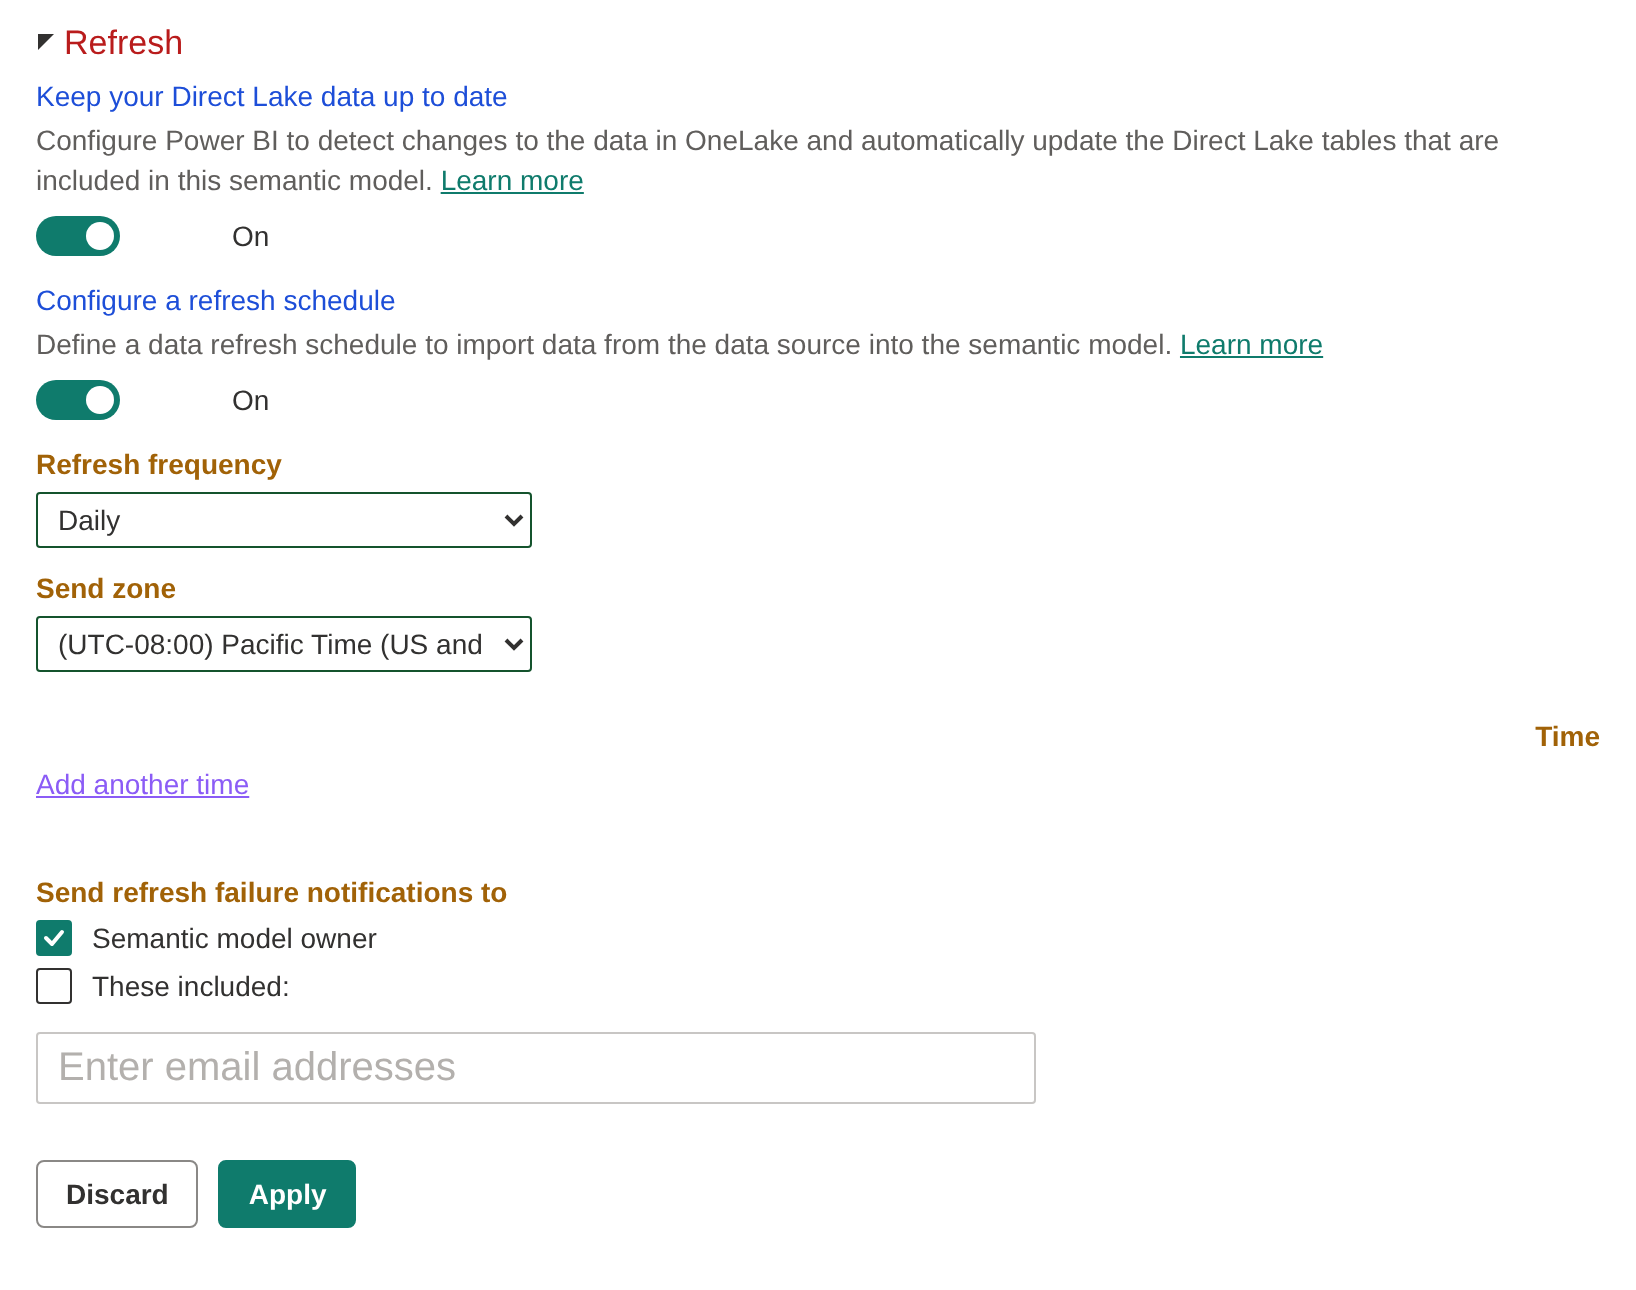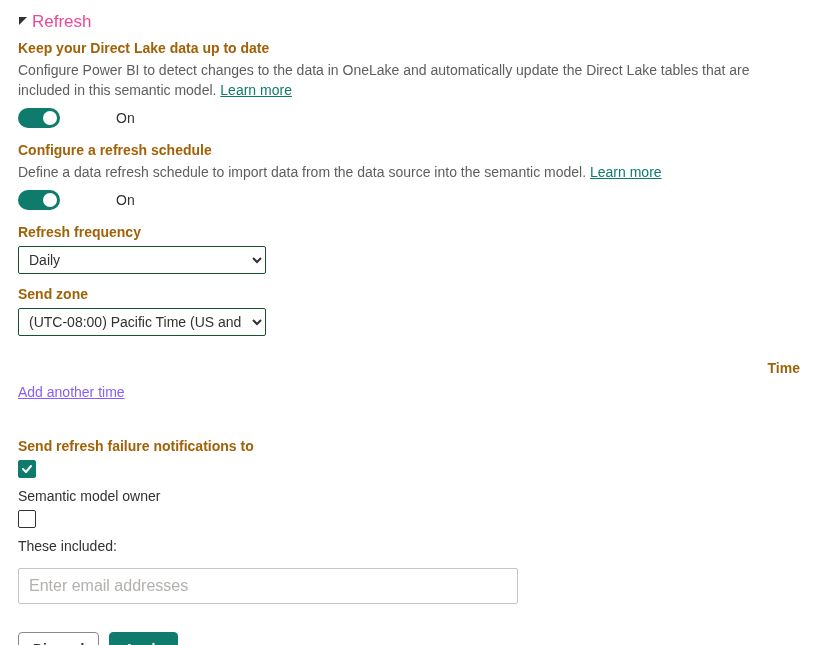--- a/index.html
+++ b/index.html
@@ -6,54 +6,54 @@
     body {
       margin: 0;
       padding: 12px 18px;
       font-family: "Segoe UI", Tahoma, sans-serif;
       font-size: 14px;
       color: #323130;
       width: 818px;
       background: #fff;
     }
     .sect-header { display: flex; align-items: center; gap: 4px; margin-bottom: 6px; }
-    .sect-header .title { font-size: 17px; color: #ec4899; }
+    .sect-header .title { font-size: 17px; color: #b91c1c; }
     .triangle { display: inline-block; line-height: 1; color: #323130; font-size: 11px; }
-    .bold { font-weight: 700; color: #a16207; margin: 8px 0 4px; }
+    .bold { font-weight: 400; color: #1d4ed8; margin: 8px 0 4px; }
     p { margin: 0 0 6px; color: #605e5c; line-height: 20px; }
     a.link { color: #0f7b6c; text-decoration: underline; cursor: pointer; }
     .toggle-row { display: flex; align-items: center; gap: 12px; margin: 8px 0 14px; }
     .toggle {
       width: 42px; height: 20px; background: #0f7b6c; border-radius: 10px;
       position: relative; cursor: pointer;
     }
     .toggle::after {
       content: ""; position: absolute; right: 3px; top: 3px;
       width: 14px; height: 14px; border-radius: 50%; background: #fff;
     }
     .toggle-label { color: #323130; margin-left: 44px; }
     .field-label { font-weight: 600; color: #a16207; margin: 12px 0 6px; }
     select.dropdown {
       width: 248px; height: 28px; border: 1px solid #14532d;
       border-radius: 2px; padding: 2px 6px; font-family: inherit; font-size: 14px;
       color: #323130; background: #fff;
     }
     .time-link { color: #8b5cf6; text-decoration: underline; cursor: pointer; display: inline-block; margin-top: 2px; }
-    .checkbox-row { display: flex; gap: 10px; margin: 6px 0; flex-direction: column; }
+    .checkbox-row { display: flex; align-items: center; gap: 10px; margin: 6px 0; }
     .chk {
       width: 18px; height: 18px; border: 1px solid #323130; border-radius: 2px;
       display: flex; align-items: center; justify-content: center; cursor: pointer;
       background: #fff;
     }
     .chk.checked { background: #0f7b6c; border-color: #0f7b6c; }
     .chk.checked svg { display: block; }
     .chk svg { display: none; }
     .email-input {
       width: 500px; height: 36px; border: 1px solid #c8c6c4;
-      border-radius: 2px; padding: 6px 10px; font-family: inherit; font-size: 16px;
+      border-radius: 2px; padding: 6px 10px; font-family: inherit; font-size: 20px;
       color: #323130; margin-top: 8px;
     }
     .email-input::placeholder { color: #b3b0ad; }
     .btn-row { display: flex; gap: 10px; margin-top: 28px; }
     button.btn {
       height: 34px; padding: 0 14px; border-radius: 4px; font-family: inherit;
       font-size: 14px; font-weight: 600; cursor: pointer;
     }
     .btn.primary { background: #0f7b6c; color: #fff; border: 1px solid #0f7b6c; }
     .btn.secondary { background: #fff; color: #323130; border: 1px solid #8a8886; }

